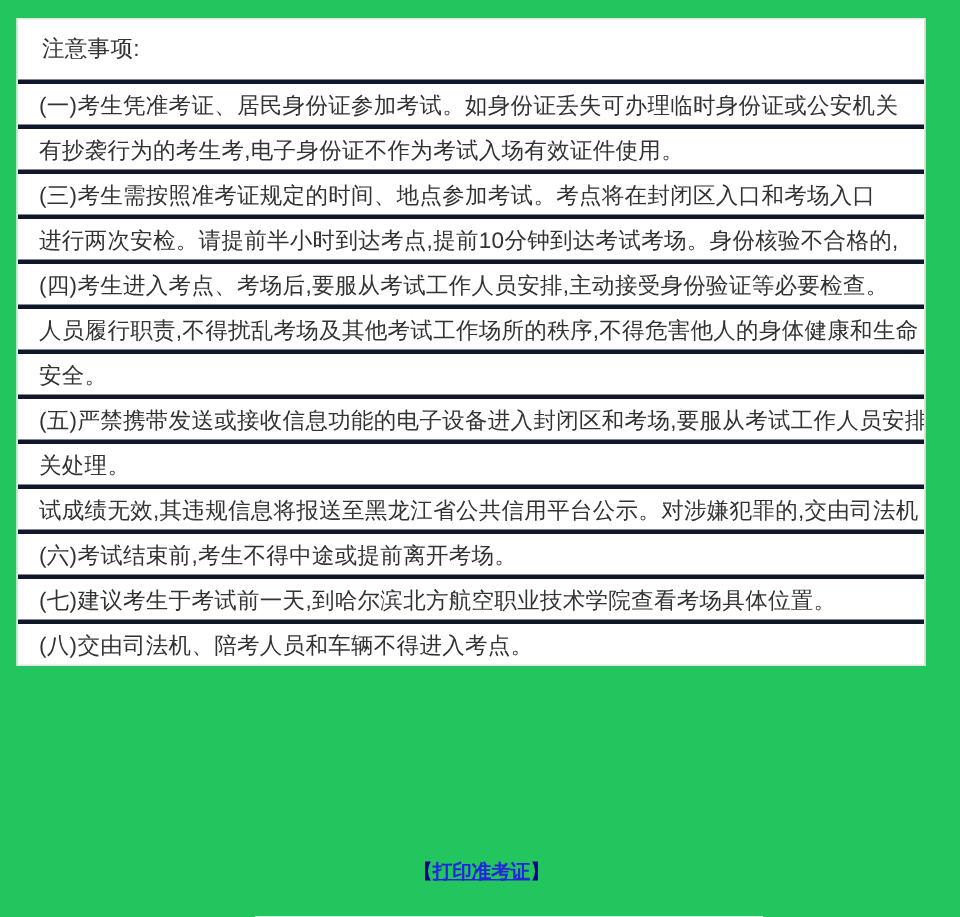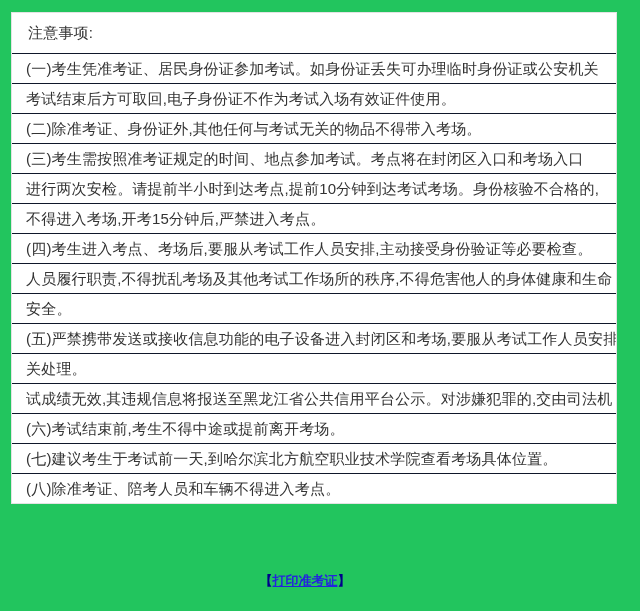--- a/index.html
+++ b/index.html
@@ -26,31 +26,31 @@
   .row {
     box-sizing: border-box;
     height: 30px;
     line-height: 29px;
     padding: 0 14px;
     font-size: 15px;
     letter-spacing: 0.2px;
     color: #333333;
     white-space: nowrap;
     overflow: hidden;
-    border-top: 1px solid #0f172a;
+    border-top: 3px solid #0f172a;
   }
   .row.title-row {
     height: 40px;
     line-height: 40px;
     border-top: none;
     padding-left: 16px;
   }
   .footer {
     position: absolute;
-    left: 2px;
+    left: 18px;
     top: 571px;
     width: 606px;
     text-align: center;
     font-size: 13px;
     font-weight: bold;
     line-height: 20px;
   }
   .bracket {
     color: #00008b;
     text-decoration: none;
@@ -62,33 +62,31 @@
   }
 </style>
 </head>
 <body>
 
 <div class="page">
 
   <div class="notice-box">
     <div class="row title-row">注意事项:</div>
     <div class="row">(一)考生凭准考证、居民身份证参加考试。如身份证丢失可办理临时身份证或公安机关</div>
-    <div class="row">考试结束后方可取回,电子身份证不作为考试入场有效证件使用。</div>
-    <div class="row">(二)除准考证、身份证外,其他任何与考试无关的物品不得带入考场。</div>
+    <div class="row">有抄袭行为的考生考,电子身份证不作为考试入场有效证件使用。</div>
     <div class="row">(三)考生需按照准考证规定的时间、地点参加考试。考点将在封闭区入口和考场入口</div>
     <div class="row">进行两次安检。请提前半小时到达考点,提前10分钟到达考试考场。身份核验不合格的,</div>
-    <div class="row">不得进入考场,开考15分钟后,严禁进入考点。</div>
     <div class="row">(四)考生进入考点、考场后,要服从考试工作人员安排,主动接受身份验证等必要检查。</div>
     <div class="row">人员履行职责,不得扰乱考场及其他考试工作场所的秩序,不得危害他人的身体健康和生命</div>
     <div class="row">安全。</div>
     <div class="row">(五)严禁携带发送或接收信息功能的电子设备进入封闭区和考场,要服从考试工作人员安排</div>
     <div class="row">关处理。</div>
     <div class="row">试成绩无效,其违规信息将报送至黑龙江省公共信用平台公示。对涉嫌犯罪的,交由司法机</div>
     <div class="row">(六)考试结束前,考生不得中途或提前离开考场。</div>
     <div class="row">(七)建议考生于考试前一天,到哈尔滨北方航空职业技术学院查看考场具体位置。</div>
-    <div class="row">(八)除准考证、陪考人员和车辆不得进入考点。</div>
+    <div class="row">(八)交由司法机、陪考人员和车辆不得进入考点。</div>
   </div>
 
   <div class="footer">
     <span class="bracket">【</span><a class="print-link" href="#">打印准考证</a><span class="bracket">】</span>
   </div>
 
 </div>
 
 </body></html>

